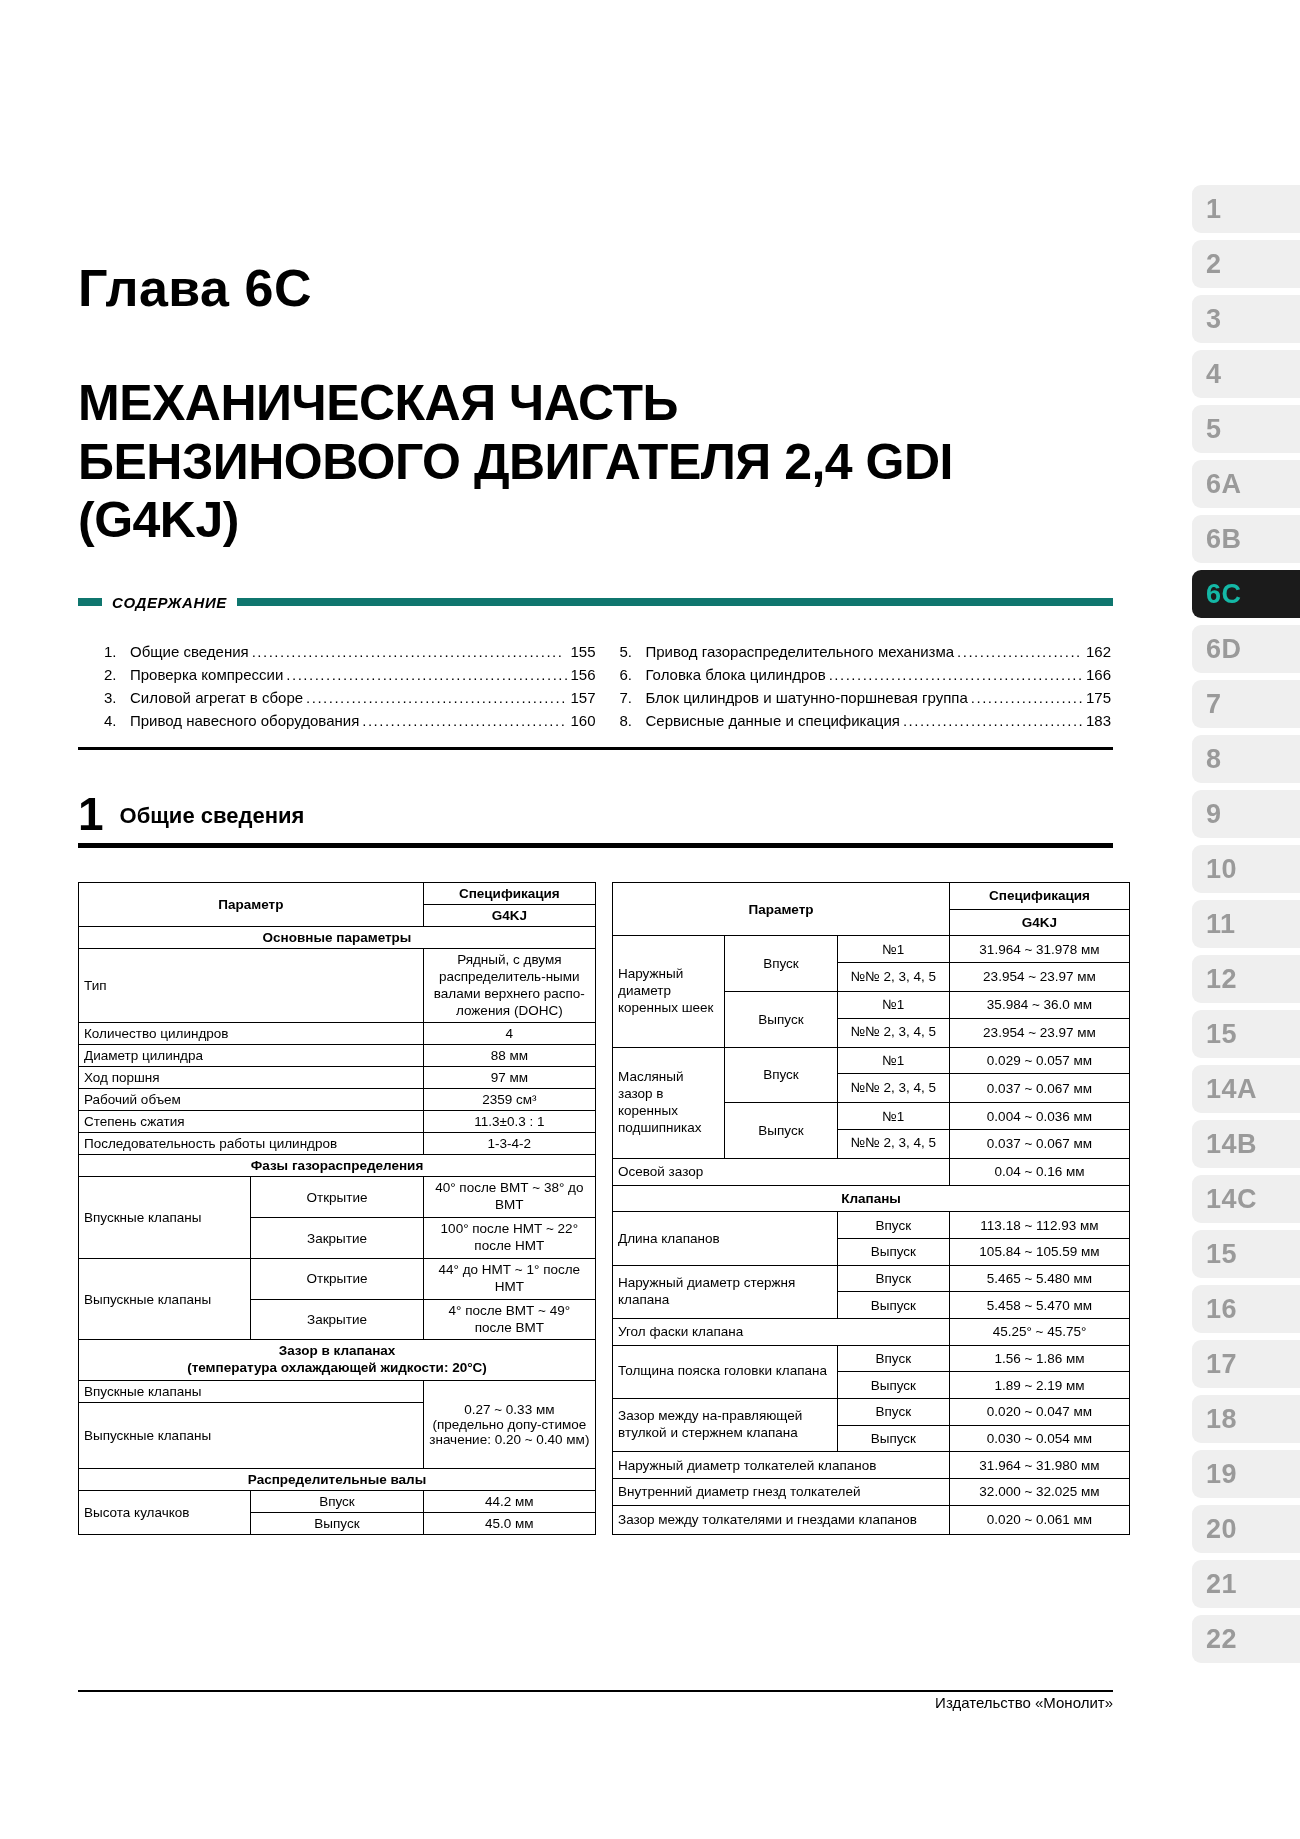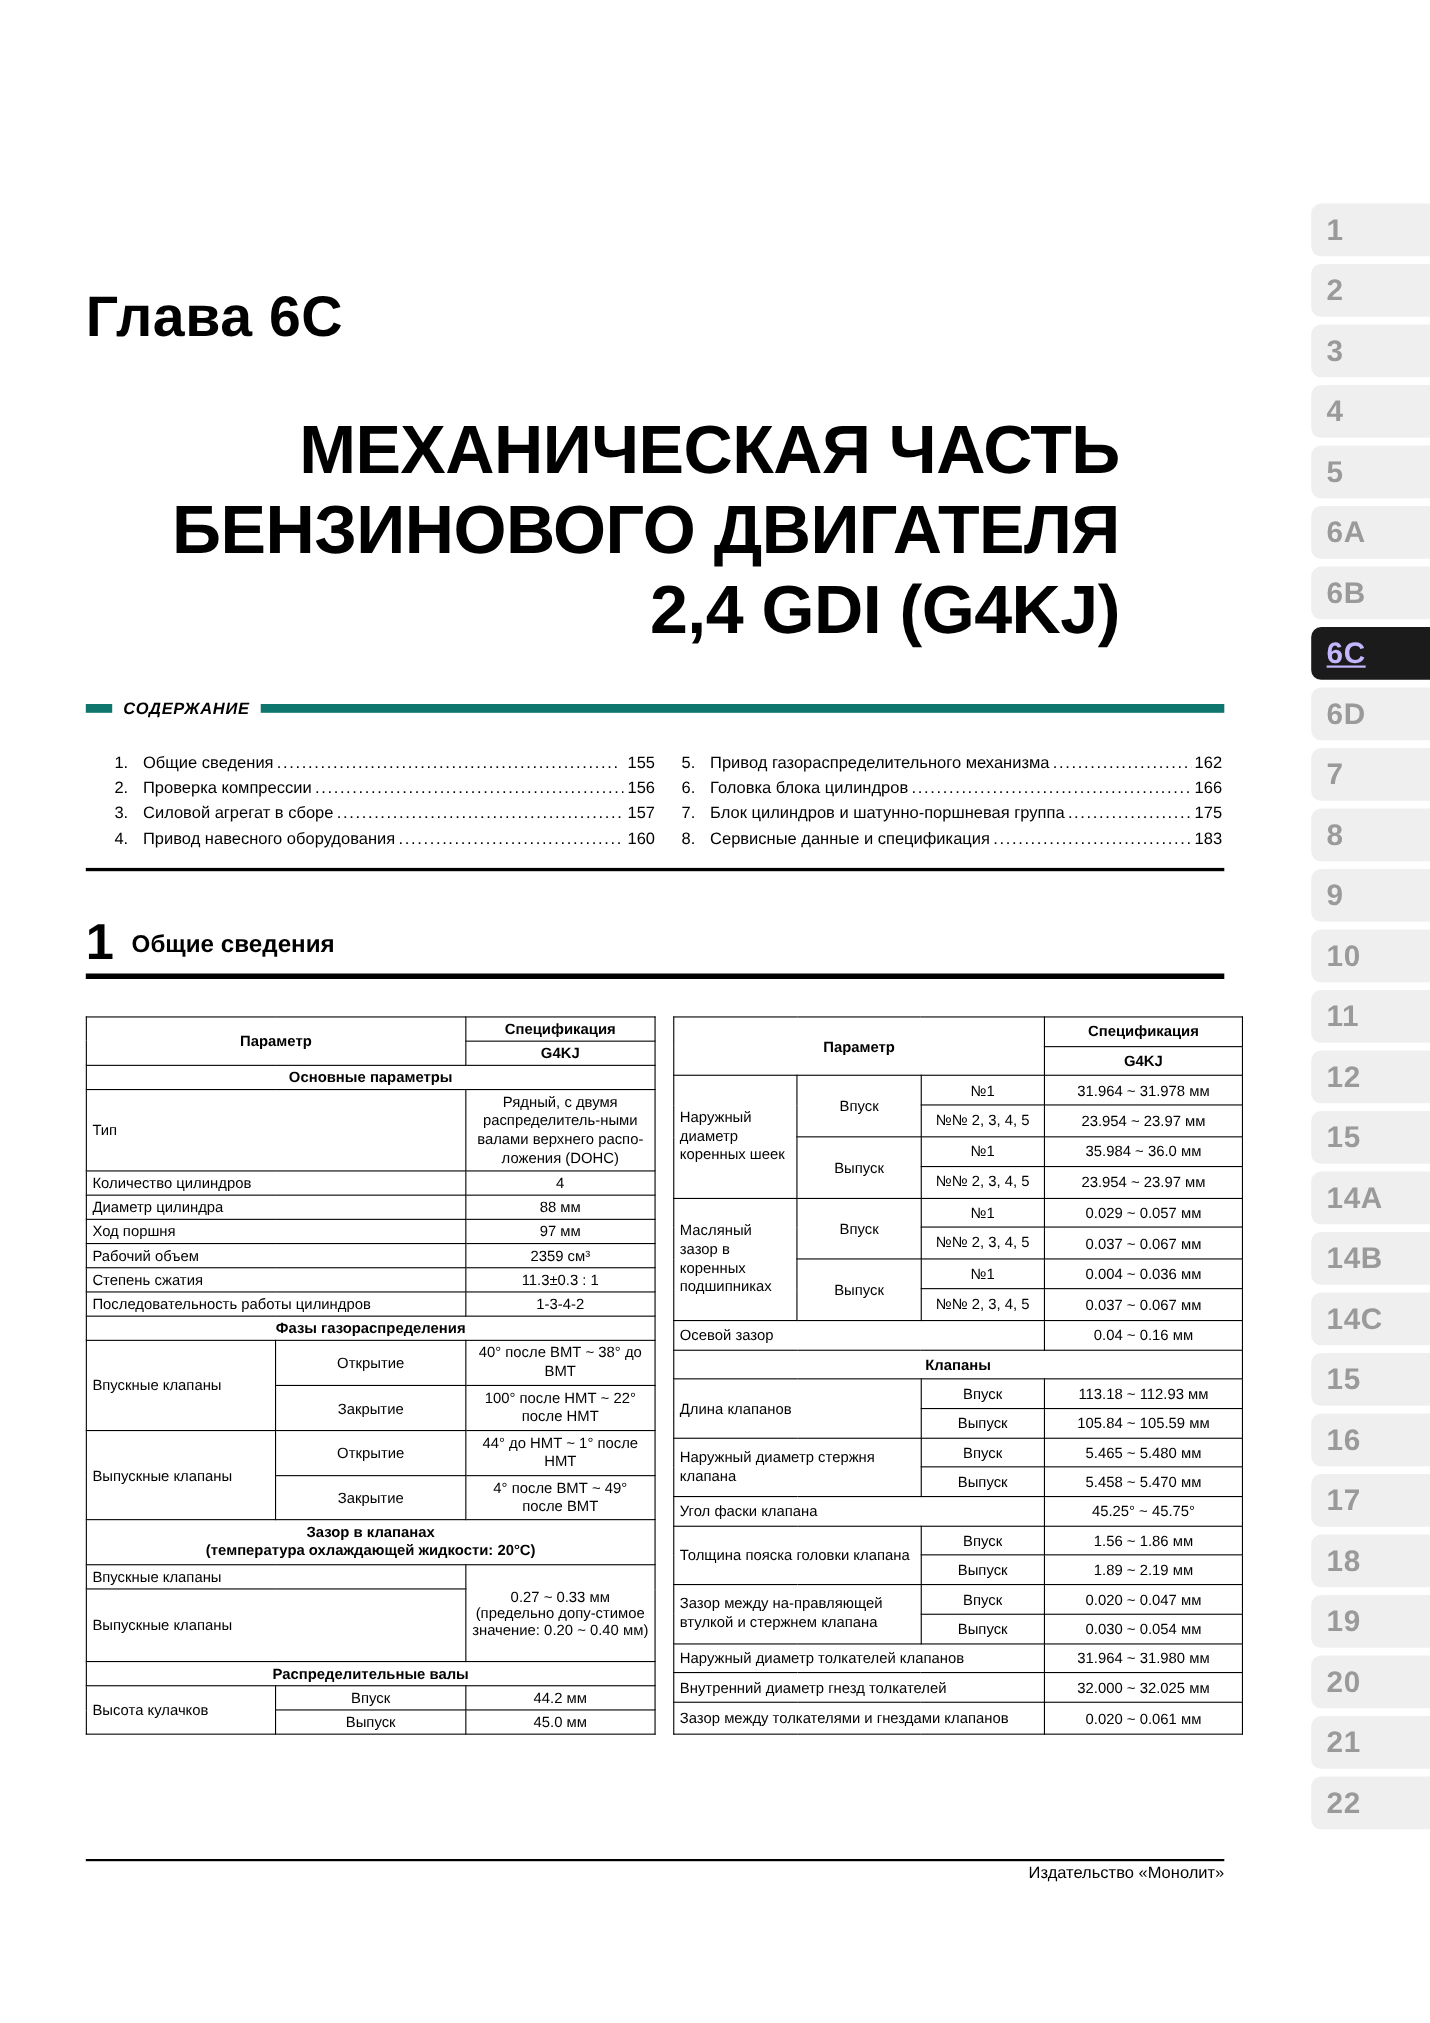--- a/index.html
+++ b/index.html
@@ -25,39 +25,38 @@
     width:108px; height:48px;
     background:#efefef;
     border-top-left-radius:9px;
     border-bottom-left-radius:9px;
     color:#9a9a9a;
     font-size:27px; font-weight:bold;
     display:flex; align-items:center;
     padding-left:14px;
     letter-spacing:0.5px;
   }
-  .tab.active { background:#1b1b1b; color:#c4b5fd;text-decoration:underline; }
+  .tab.active { background:#1b1b1b; color:#14b8a6; }
 
   
   .content { position:absolute; left:78px; top:0; width:1090px; }
 
   .chapter-label {
     margin-top:258px;
     font-size:52px;
     font-weight:bold;
     letter-spacing:0.5px;
   }
   .chapter-title {
     margin-top:56px;
-    font-size:62px;
+    font-size:50px;
     font-weight:bold;
     line-height:1.17;
     letter-spacing:-0.5px;
     max-width:940px;
-    text-align:right;
   }
 
   
   .toc-box {
     margin-top:48px;
     width:1035px;
     border-top:8px solid #0f766e;
     border-bottom:3px solid #000;
     padding:18px 0 14px 0;
     position:relative;

